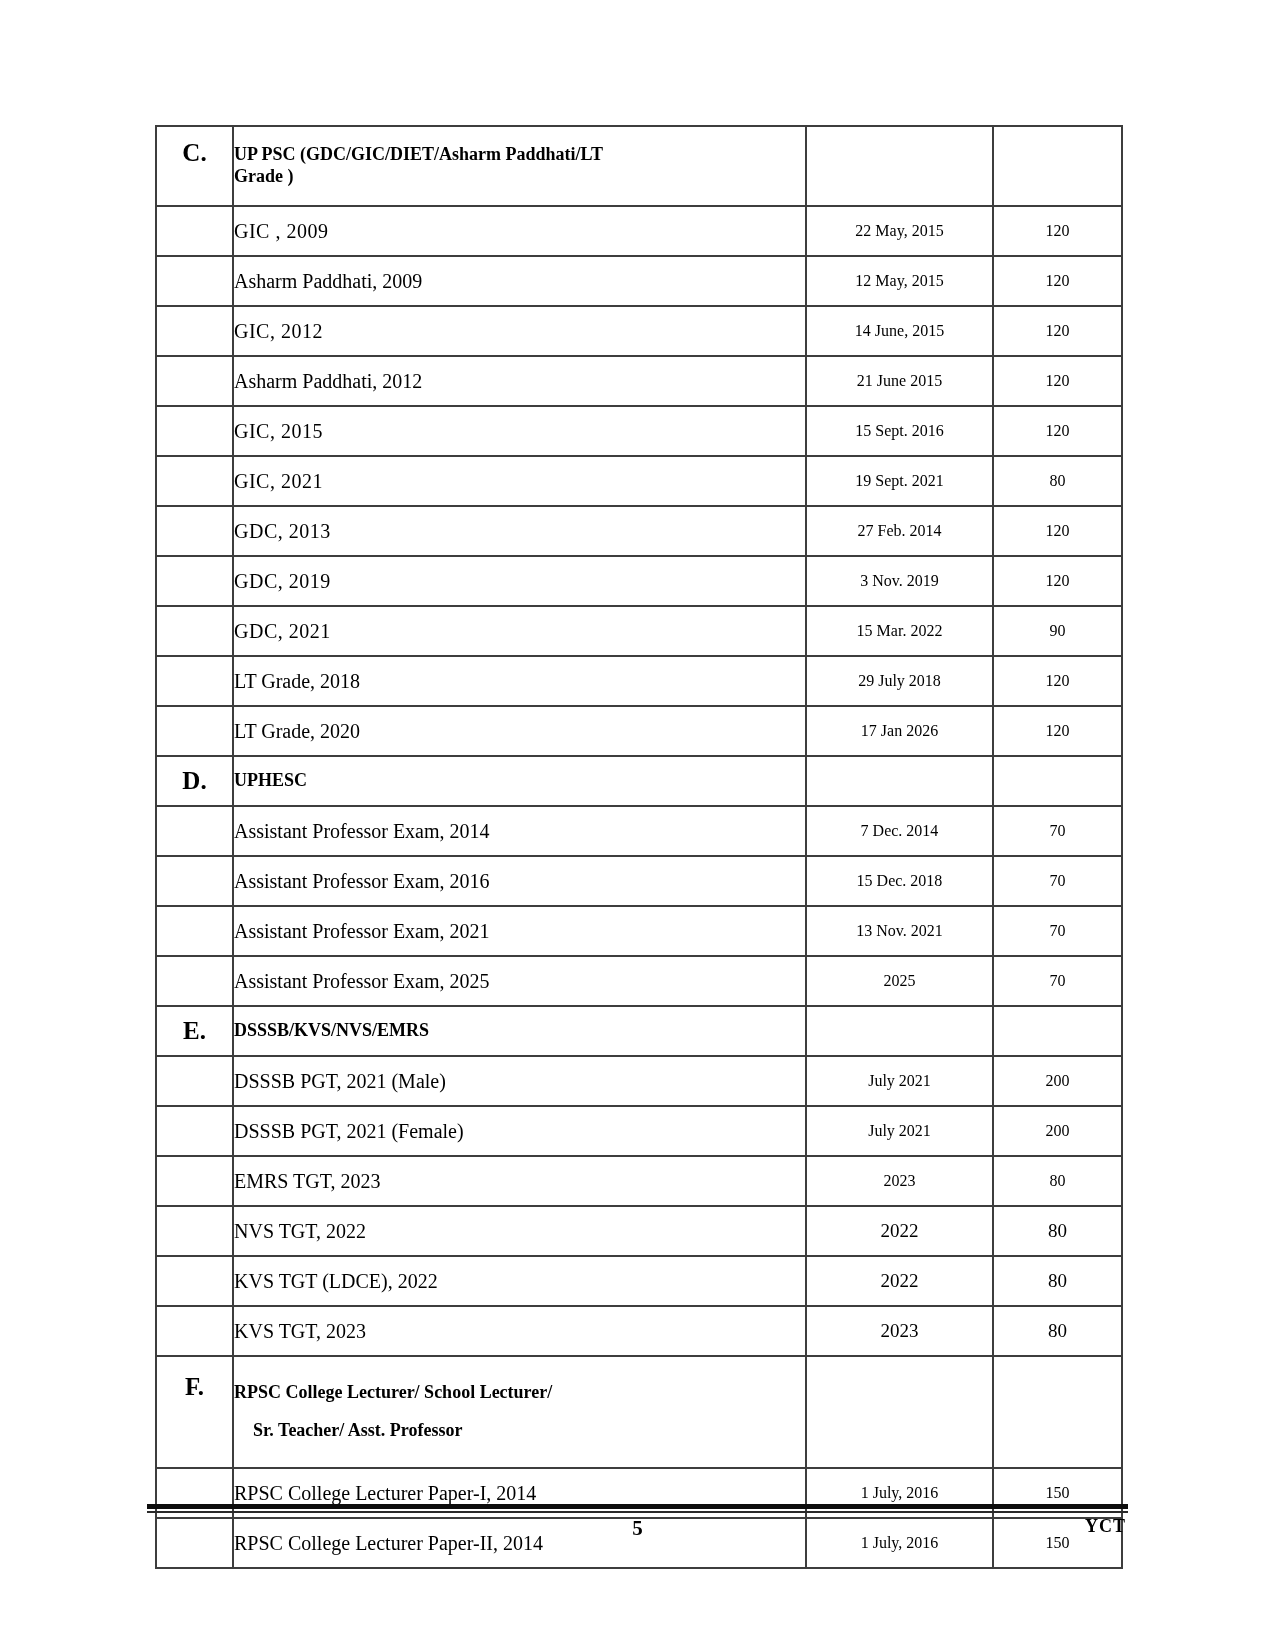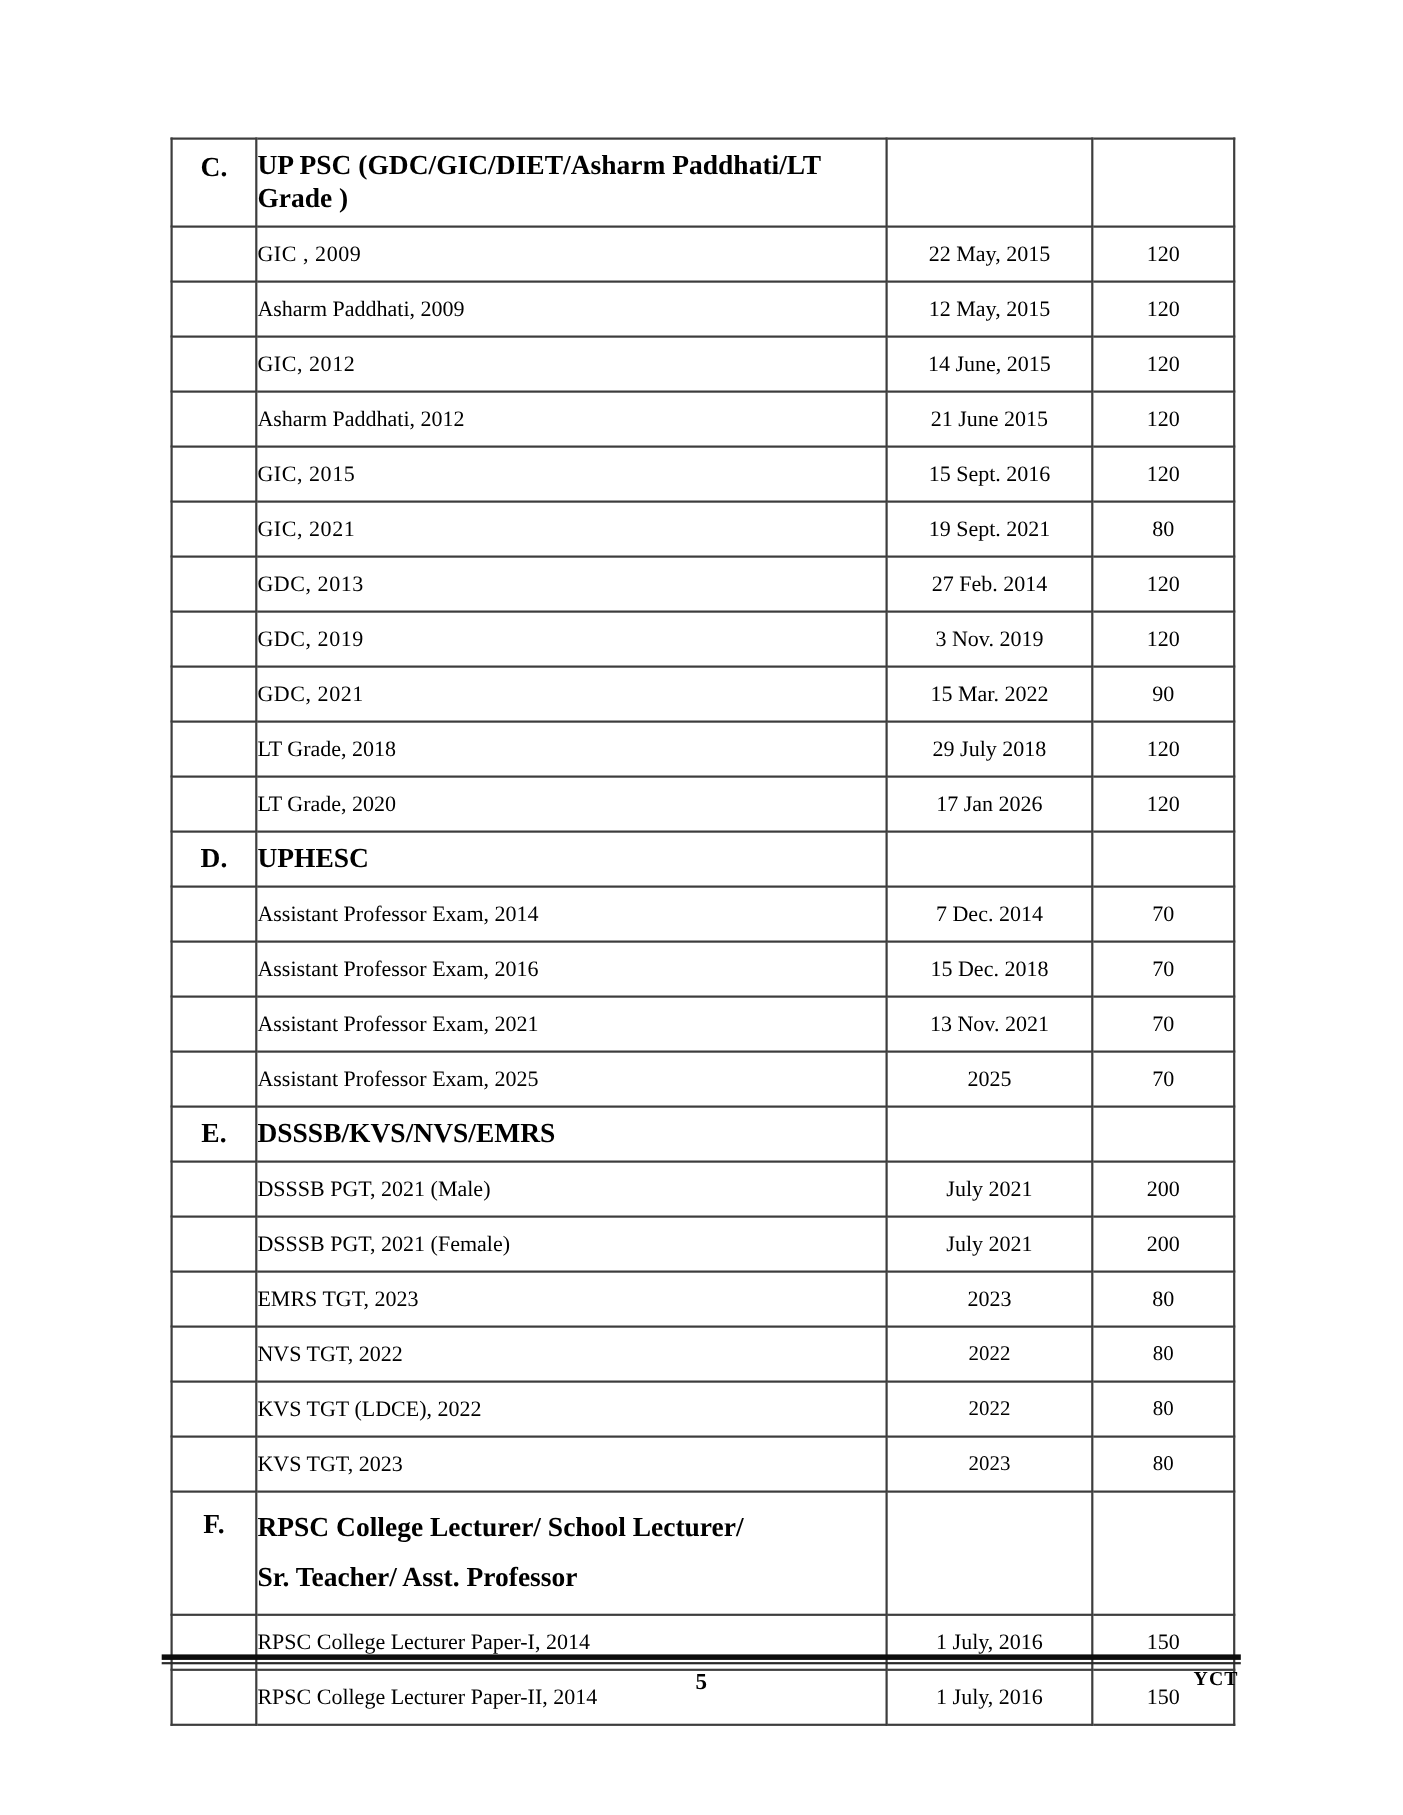--- a/index.html
+++ b/index.html
@@ -41,41 +41,41 @@
     font-weight: bold;
     font-size: 25px;
   }
   td.c-name {
     padding-left: 13px;
     padding-right: 6px;
     font-size: 20px;
   }
   td.c-date, td.c-count {
     text-align: center;
-    font-size: 20px;
+    font-size: 16px;
   }
 
   tr.item-row td { height: 48px; }
   tr.item-row.name-sm td.c-name { font-size: 20px; letter-spacing: 0.5px; margin-top: 24px; }
   tr.item-row.compact td.c-date,
   tr.item-row.compact td.c-count { font-size: 19px; }
 
   tr.section-row td { height: 48px; }
   tr.section-row td.c-name {
     font-weight: bold;
-    font-size: 25px;
+    font-size: 18px;
   }
   .title-line { line-height: 1.22; }
 
   tr.sec-c td { height: 66px; }
   tr.sec-c td.c-letter { vertical-align: top; padding-top: 12px; }
 
   tr.sec-f td { height: 94px; }
   tr.sec-f td.c-letter { vertical-align: top; padding-top: 16px; }
-  tr.sec-f .title-line + .title-line { margin-top: 16px; }
+  tr.sec-f .title-line + .title-line { margin-top: 16px; padding-left: 19px; }
 
   
   .footer-rule {
     position: absolute;
     left: 147px;
     top: 1504px;
     width: 981px;
   }
   .rule-thick { height: 5px; background: #0d0d0d; }
   .rule-thin  { height: 2px; background: #2a2a2a; margin-top: 2px; }

